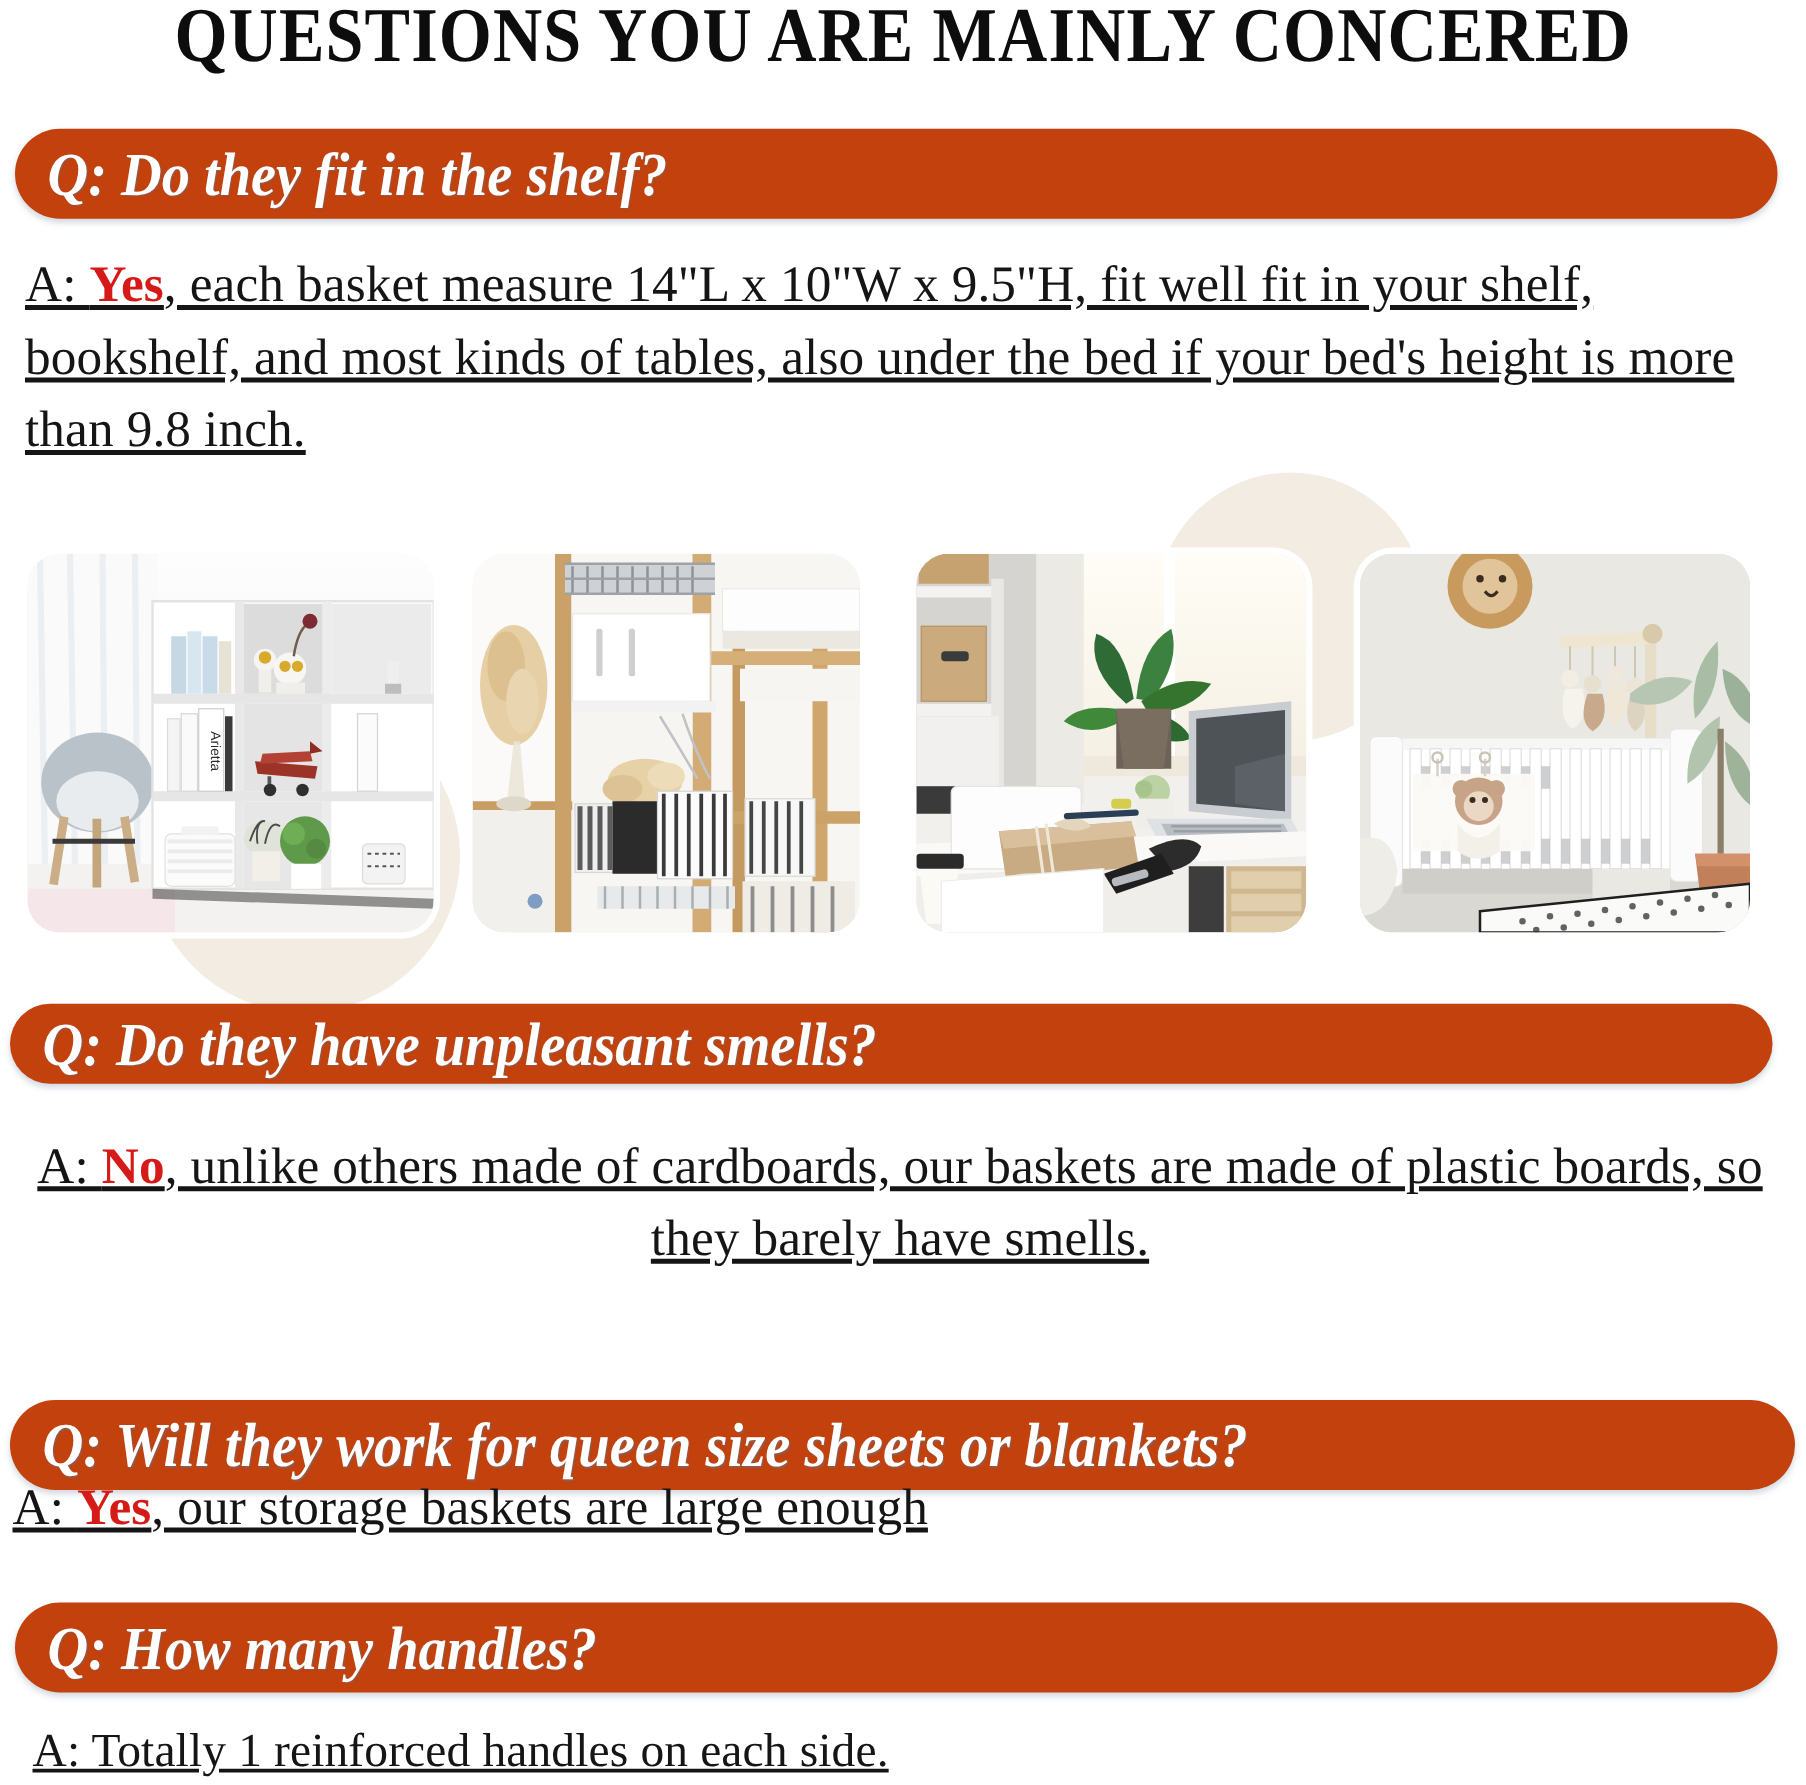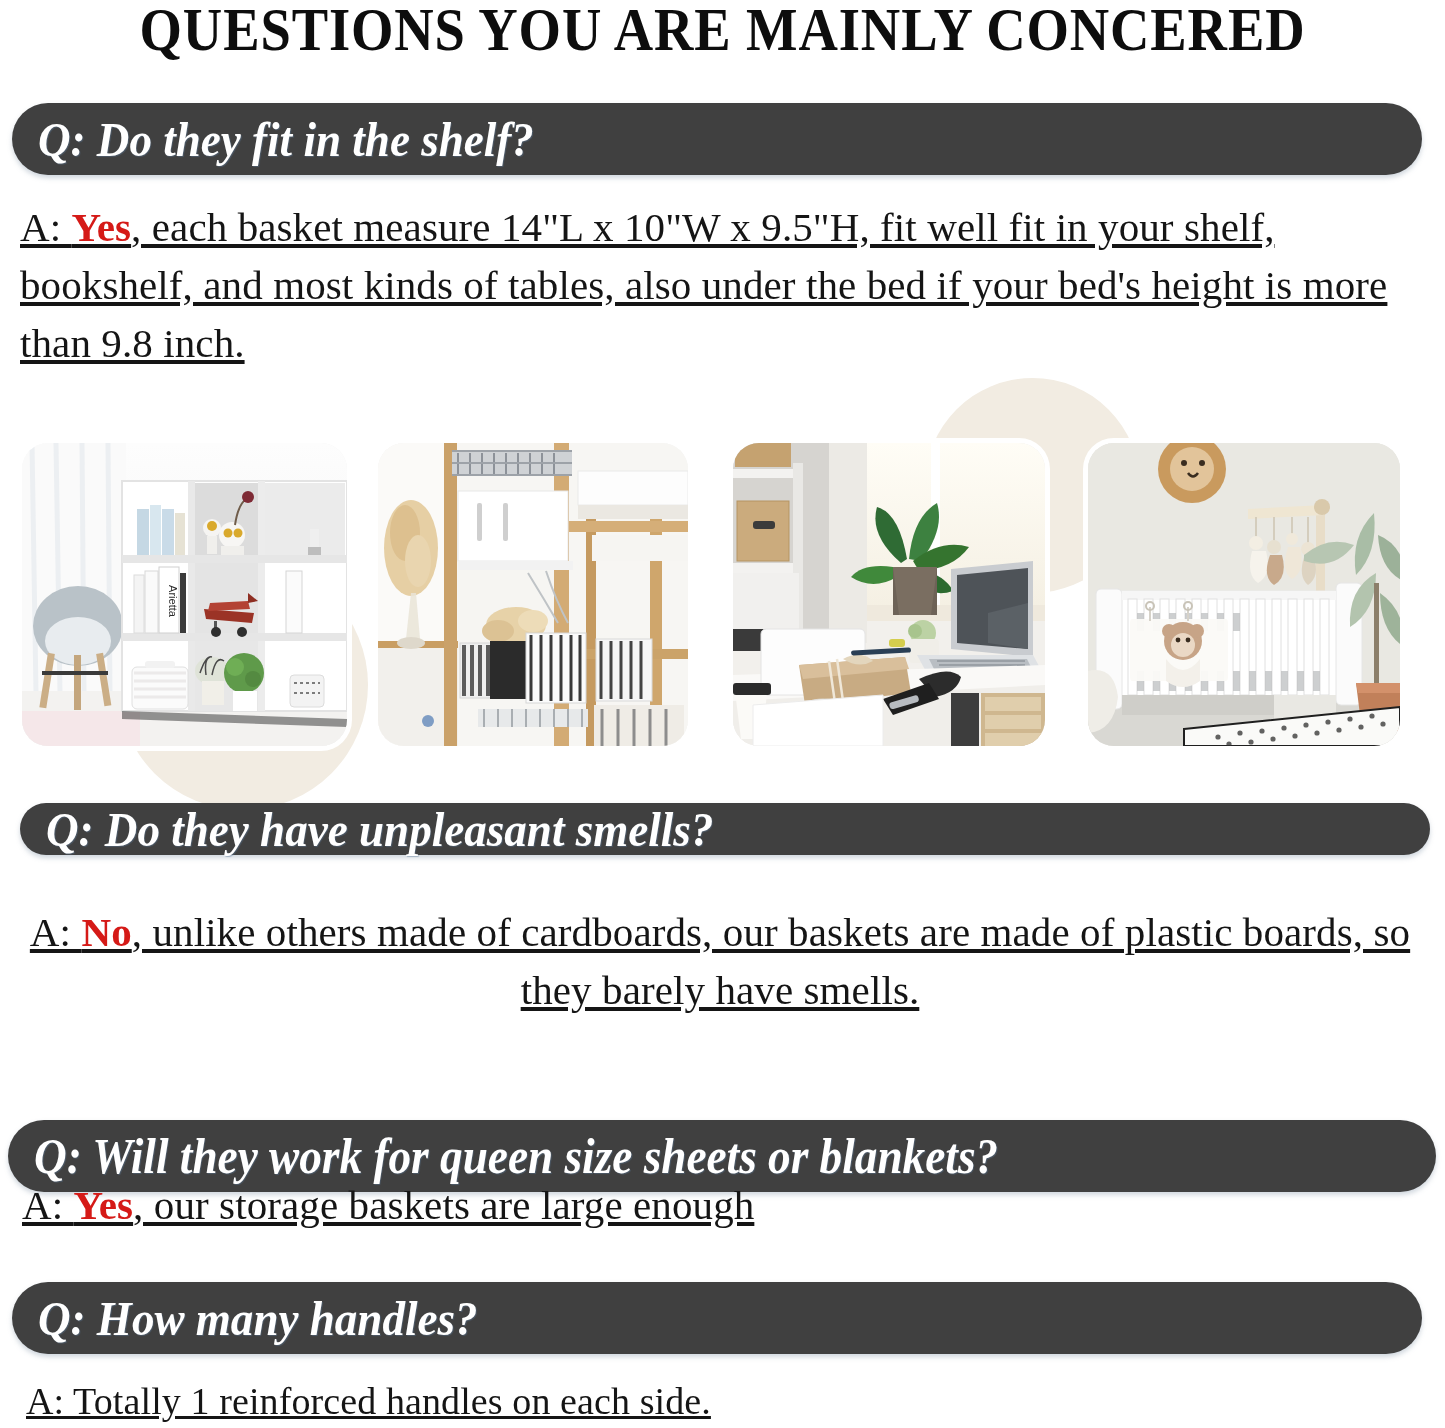--- a/index.html
+++ b/index.html
@@ -28,42 +28,42 @@
     letter-spacing: 1px;
     color: #0d0d0d;
     white-space: nowrap;
     transform: scaleX(0.88);
     transform-origin: 50% 50%;
   }
 
   
   .qbar {
     position: absolute;
-    background: #404040;
+    background: #c2410c;
     border-radius: 40px;
     box-shadow: 0 3px 5px rgba(120,140,160,0.35);
     display: flex;
     align-items: center;
     box-sizing: border-box;
     padding-left: 26px;
   }
   .qbar-text {
     color: #ffffff;
     font-family: "Liberation Serif", "DejaVu Serif", serif;
     font-style: italic;
     font-weight: bold;
     white-space: nowrap;
     text-shadow: 1px 1px 1px rgba(90,120,150,0.45);
     transform-origin: 0 50%;
   }
 
   #qbar-1 { left: 12px; top: 103px; width: 1410px; height: 72px; }
   #qbar-1 .qbar-text { font-size: 49px; transform: scaleX(0.92); }
 
-  #qbar-2 { left: 20px; top: 803px; width: 1410px; height: 52px; }
+  #qbar-2 { left: 8px; top: 803px; width: 1410px; height: 64px; }
   #qbar-2 .qbar-text { font-size: 49px; transform: scaleX(0.92); }
 
   #qbar-3 { left: 8px; top: 1120px; width: 1428px; height: 72px; }
   #qbar-3 .qbar-text { font-size: 50px; transform: scaleX(0.905); }
 
   #qbar-4 { left: 12px; top: 1282px; width: 1410px; height: 72px; }
   #qbar-4 .qbar-text { font-size: 49px; transform: scaleX(0.92); }
 
   
   .answer {
@@ -72,21 +72,21 @@
     font-family: "Liberation Serif", "DejaVu Serif", serif;
     font-size: 41px;
     line-height: 58px;
     letter-spacing: 0.1px;
     text-decoration: underline;
   }
   .answer .hl { color: #d51a17; font-weight: bold; }
 
   #answer-1 { left: 20px; top: 198px; width: 1425px; }
   #answer-2 { left: 20px; top: 903px; width: 1400px; text-align: center; }
-  #answer-3 { left: 22px; top: 1176px; width: 1400px; }
+  #answer-3 { left: 10px; top: 1176px; width: 1400px; }
   #answer-4 { left: 26px; top: 1372px; width: 1400px; font-size: 38px; }
 
   
   .blob {
     position: absolute;
     background: #f2ece2;
     border-radius: 50%;
     z-index: 0;
   }
   #blob-left  { left: 118px;  top: 560px;  width: 250px; height: 250px; }

